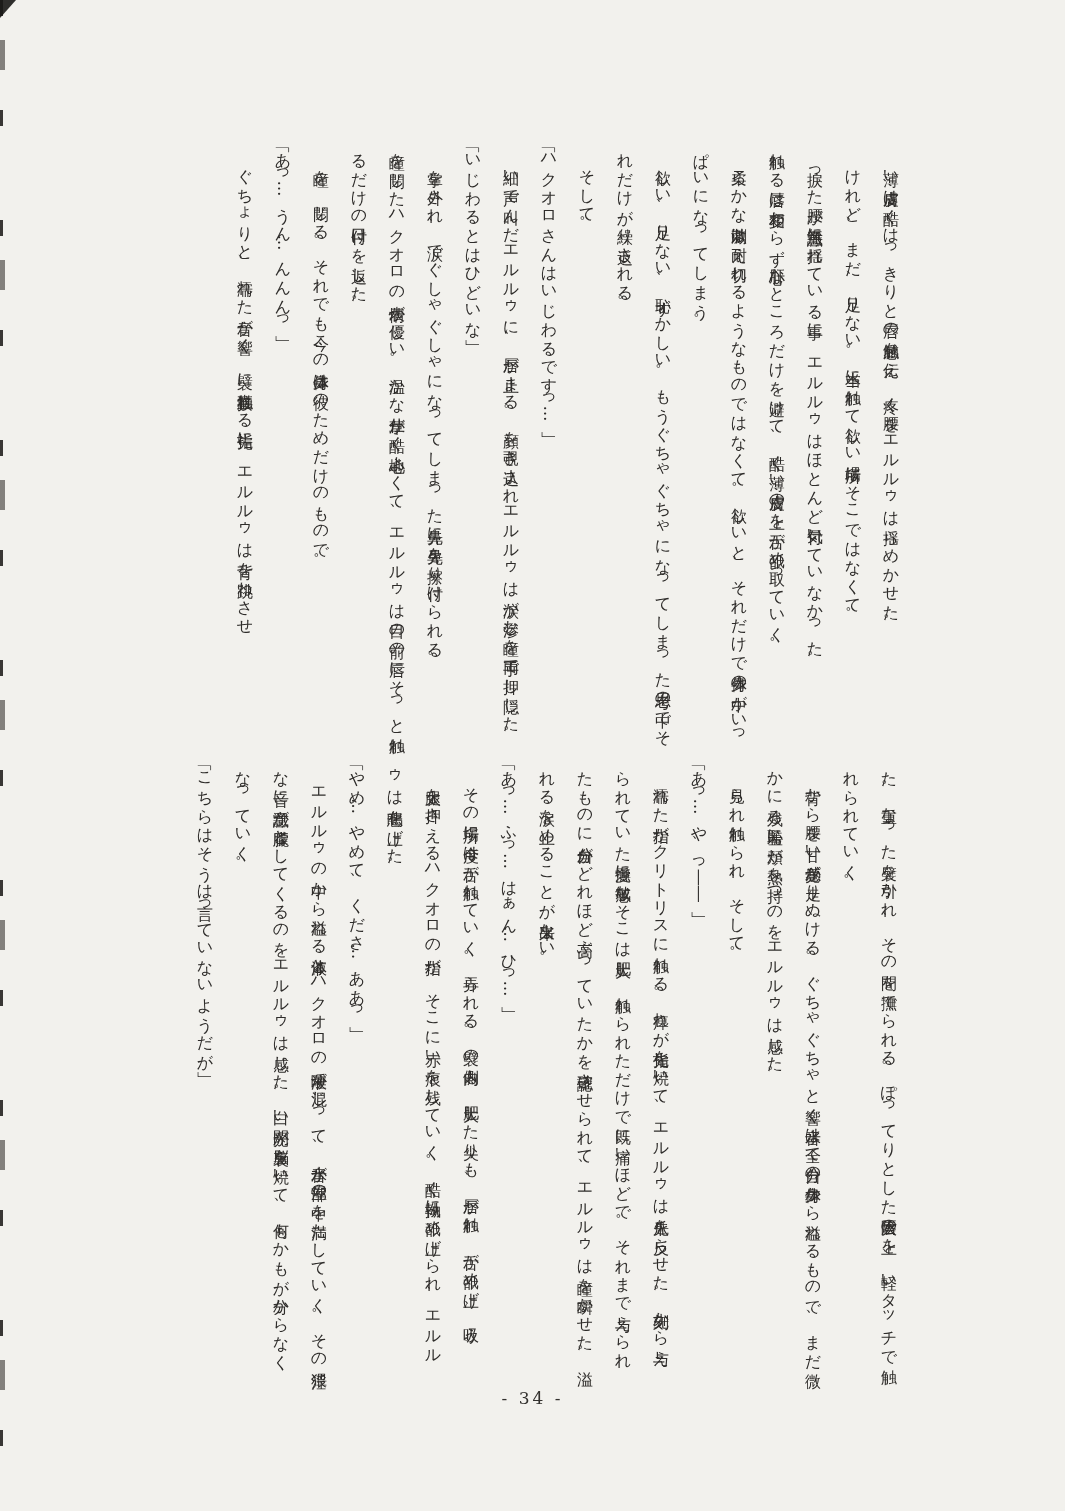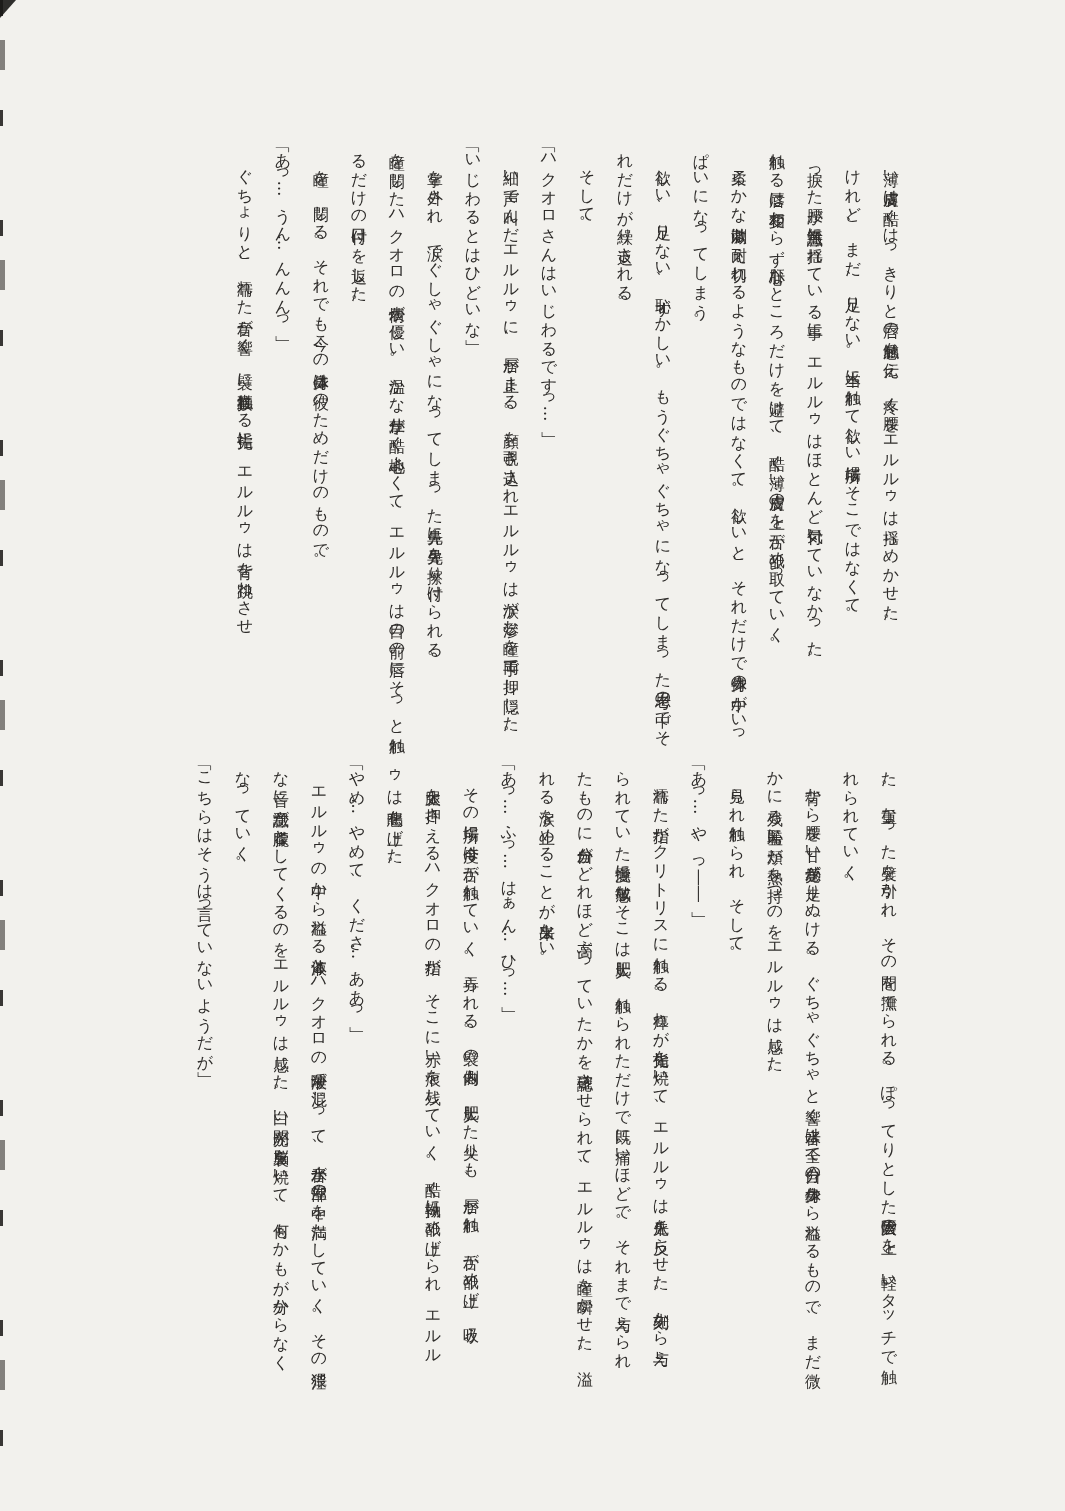--- a/index.html
+++ b/index.html
@@ -106,14 +106,15 @@
     <p>「あっ…や、っ――」</p>
     <p>　濡れた指がクリトリスに触れる。痺れが指先を焼いて、エルルゥは爪先を反らせた。先刻から与えられていた愛撫に敏感なそこは肥大し、触れられただけで既に痛いほどで。それまで与えられたものに自分がどれほど高ぶっていたかを確認させられて、エルルゥは瞳を瞬かせた。溢れる涙を止めることが出来ない。</p>
     <p>「あっ…ふっ…はぁん…ひっ…」</p>
     <p>　その場所に今度は舌が触れていく。弄られる。襞の内側も、肥大した尖りも、唇が触れ、舌が舐め上げ、吸う。</p>
     <p>　太腿を押さえるハクオロの指が、そこに赤い痕を残していく。酷く執拗に舐め上げられ、エルルゥは悲鳴を上げた。</p>
     <p>「やめ…やめて、くださ…ああっ」</p>
     <p>　エルルゥの中から溢れる液体とハクオロの唾液が混じって、水音が部屋の中を満たしていく。その淫猥な音に意識が朦朧としてくるのをエルルゥは感じた。白い閃光が脳裏を焼いて、何もかもが分からなくなっていく。</p>
     <p>「こちらはそうは言っていないようだが」</p>
   </div>
 
+  <div class="page-number">- 34 -</div>
 
 </div>
 
 </body></html>

